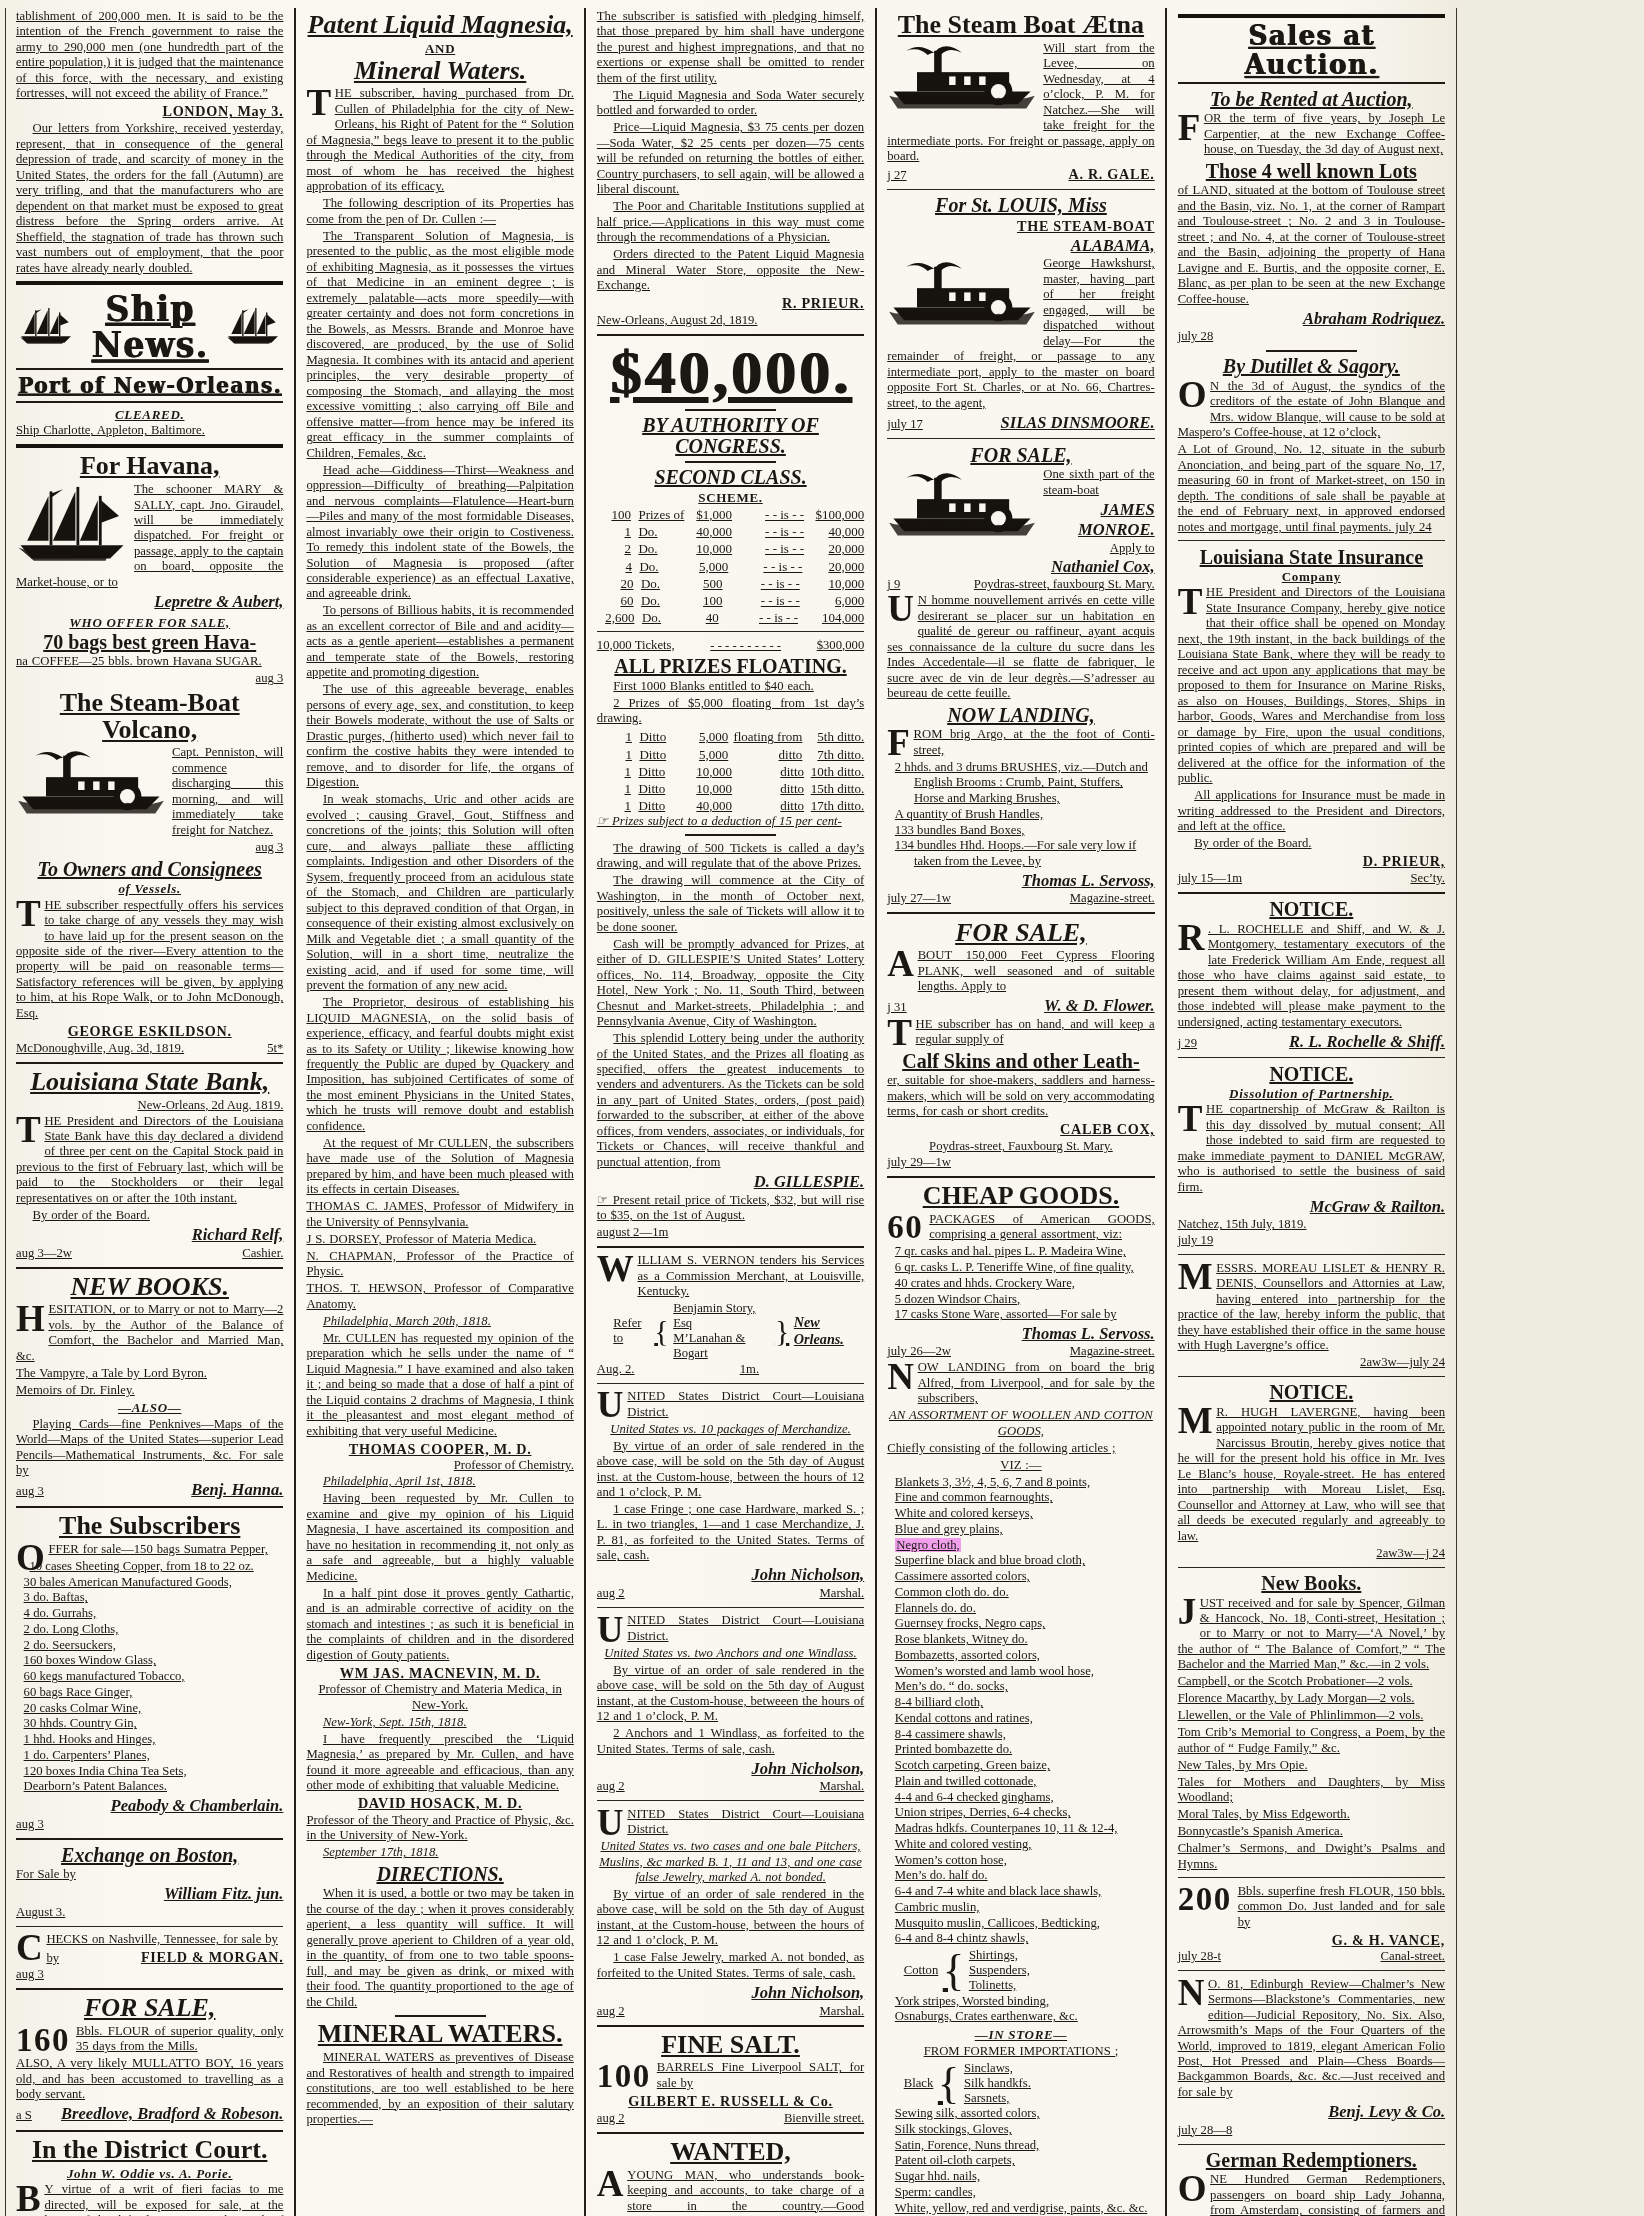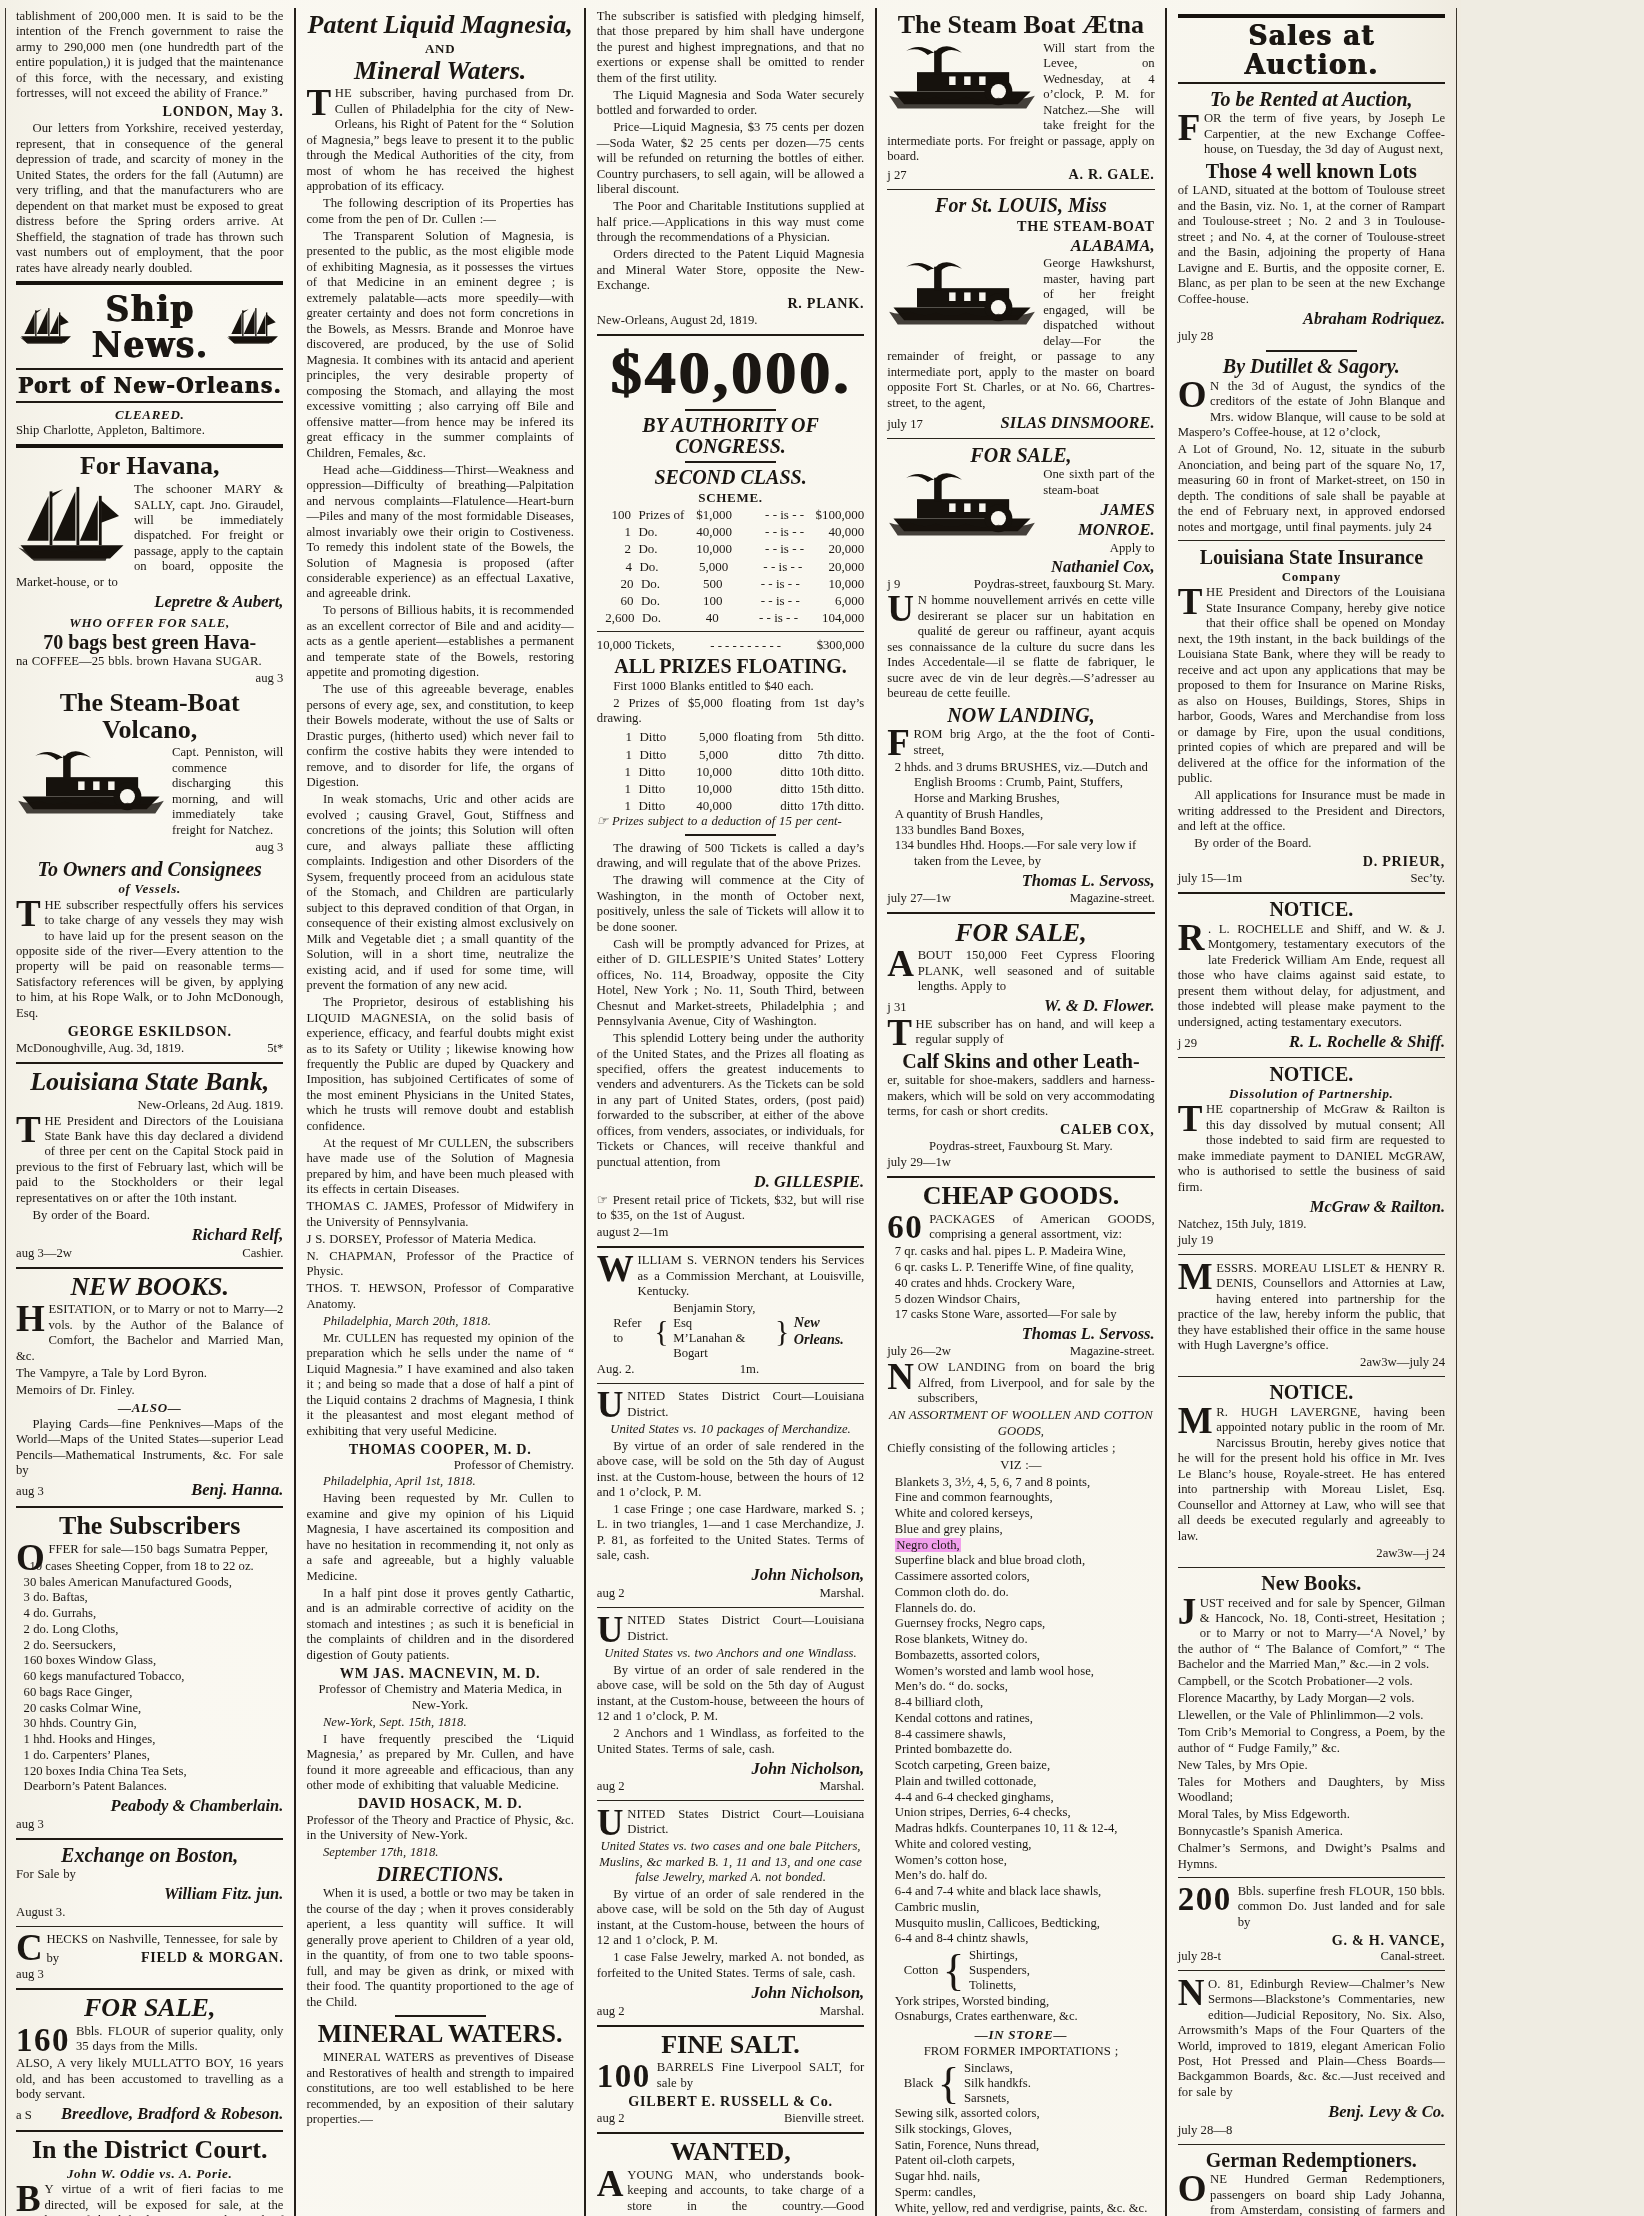--- a/index.html
+++ b/index.html
@@ -1,19 +1,19 @@
 <!DOCTYPE html>
 <html style="--hl: #f2a0ec;font-size:12px"><head>
 <meta charset="utf-8">
 <title>Newspaper Page</title>
 <style>
   html,body{margin:0;padding:0;}
   body{width:1645px;height:2216px;background:#efece2;font-family:"Liberation Serif","DejaVu Serif",serif;color:#1b1713;overflow:hidden;}
   #paper{display:flex;width:1461px;height:2216px;box-sizing:border-box;padding:7.5px 4.5px 0 4.5px;background:
-    linear-gradient(90deg,#f3f0e6 0%,#faf8f1 8%,#f8f6ee 92%,#efebe0 100%);}
+    linear-gradient(90deg,#f3f0e6 0%,#faf8f1 8%,#f8f6ee 92%,#efebe0 100%); text-decoration: underline;}
   .col{flex:1 1 0;min-width:0;padding:1.5px 10.5px 0 10.5px;border-right:2.2px solid #25201a;overflow:hidden;}
   .col:first-child{border-left:1.5px solid #3a352c;}
   .col:last-child{border-right:1.5px solid #3a352c;}
   p.p{margin:0 0 1.5px 0;font-size:12.7px;line-height:1.22;text-align:justify;text-indent:1.3em;word-spacing:0.7px;}
   p.noind{text-indent:0;}
   p.center{text-align:center;text-indent:0;}
   p.it{font-style:italic;}
   .dropcap{float:left;font-size:37px;line-height:.78;font-weight:bold;padding:2.2px 3.7px 0 0;text-indent:0;}
   .bignum{float:left;font-size:33px;line-height:.9;font-weight:bold;padding:1.5px 6px 0 0;letter-spacing:1.5px;}
   .h{text-align:center;font-weight:bold;margin:3px 0 2.2px 0;line-height:1.02;}
@@ -336,21 +336,21 @@
     </div>
     <div class="col">
       <p class="p noind">The subscriber is satisfied with pledging himself, that those prepared by him shall have undergone the purest and highest impregnations, and that no exertions or expense shall be omitted to render them of the first utility.</p>
       <p class="p">The Liquid Magnesia and Soda Water securely bottled and forwarded to order.</p>
       <p class="p">Price—Liquid Magnesia, $3 75 cents per dozen—Soda Water, $2 25 cents per dozen—75 cents will be refunded on returning the bottles of either.  Country purchasers, to sell again, will be allowed a liberal discount.</p>
       <p class="p">The Poor and Charitable Institutions supplied at half price.—Applications in this way must come through the recommendations of a Physician.</p>
       <p class="p">Orders directed to the Patent Liquid Magnesia and Mineral Water Store, opposite the New-Exchange.</p>
       <div class="linerow">
         <span class="lc "></span>
         <span class="mid "></span>
-        <span class="rc captxt">R. PLANK.</span>
+        <span class="rc captxt">R. PRIEUR.</span>
       </div>
       <div class="linerow">
         <span class="lc ">New-Orleans, August 2d, 1819.</span>
         <span class="mid "></span>
         <span class="rc "></span>
       </div>
       <div class="rule "></div>
       <div class="h xl display">$40,000.</div>
       <div class="rule short"></div>
       <div class="h md it">BY AUTHORITY OF CONGRESS.</div>

